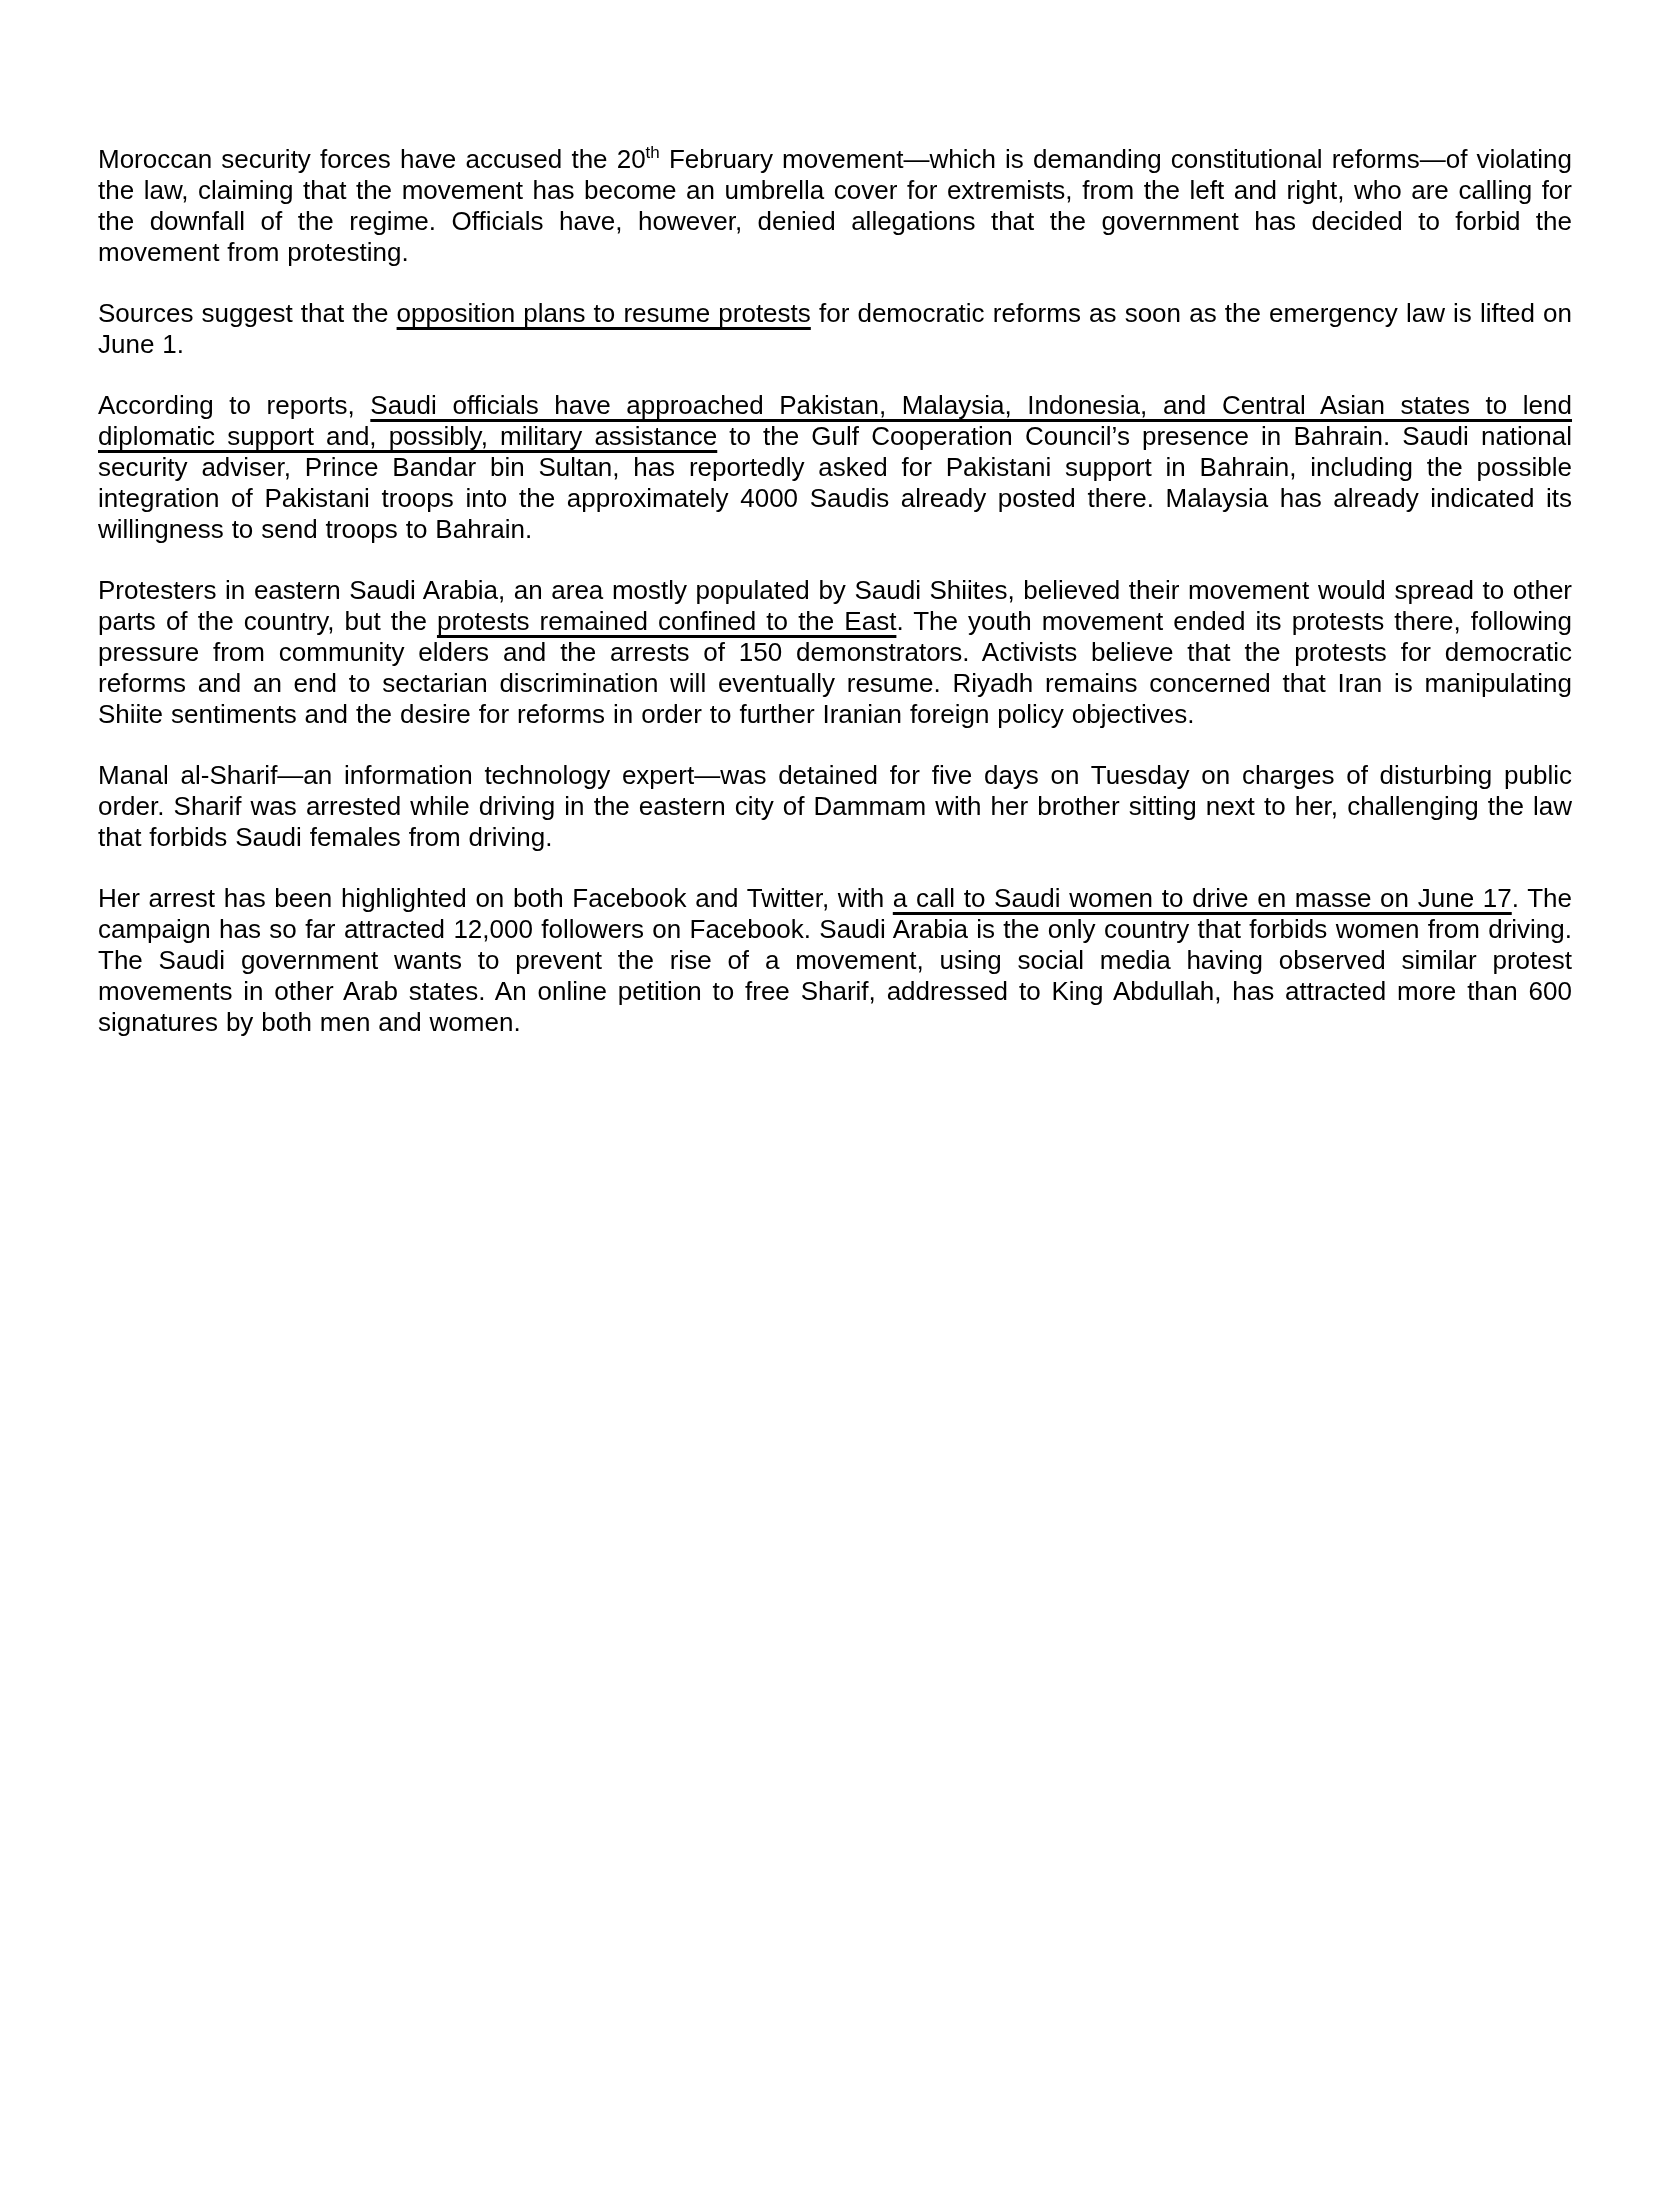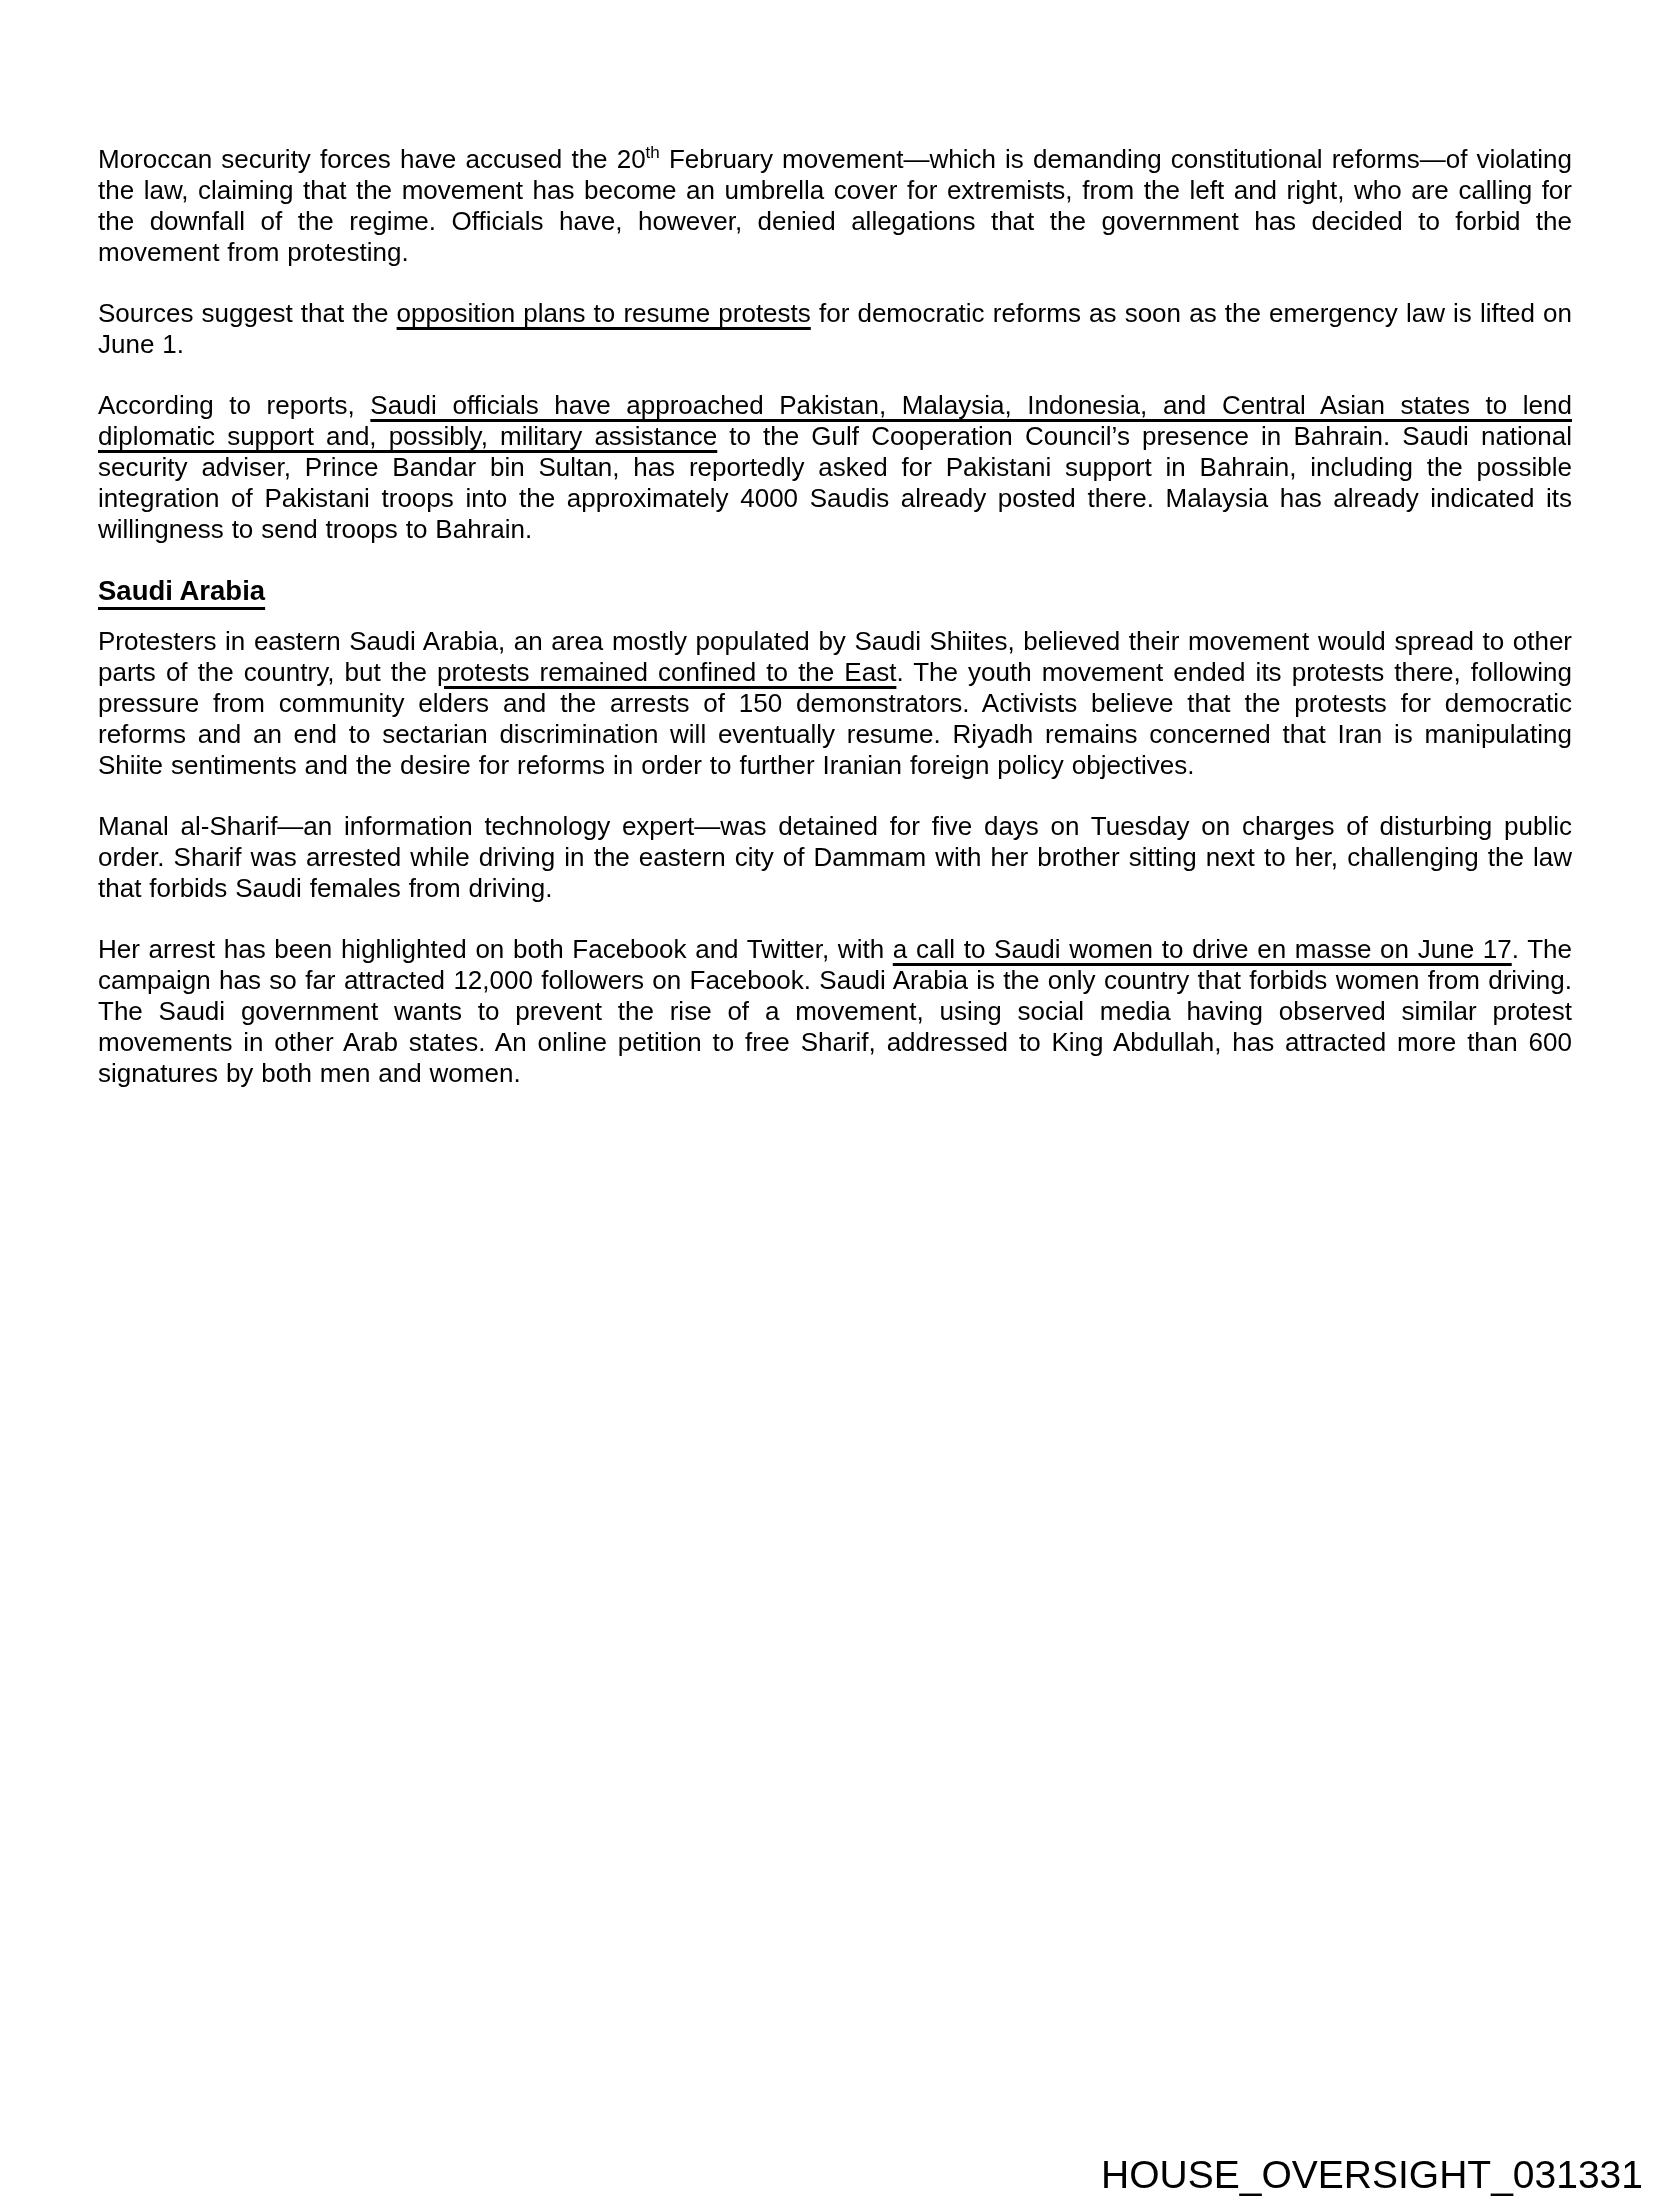--- a/index.html
+++ b/index.html
@@ -68,25 +68,23 @@
 <div class="page">
   <div class="content">
 
     <p class="body-para"><span>Moroccan security forces have accused the 20</span><sup class="ordinal">th</sup><span> February movement—which is demanding constitutional reforms—of violating the law, claiming that the movement has become an umbrella cover for extremists, from the left and right, who are calling for the downfall of the regime. Officials have, however, denied allegations that the government has decided to forbid the movement from protesting.</span></p>
 
 
     <p class="body-para"><span>Sources suggest that the </span><span class="doc-link">opposition plans to resume protests</span><span> for democratic reforms as soon as the emergency law is lifted on June 1.</span></p>
 
     <p class="body-para"><span>According to reports, </span><span class="doc-link">Saudi officials have approached Pakistan, Malaysia, Indonesia, and Central Asian states to lend diplomatic support and, possibly, military assistance</span><span> to the Gulf Cooperation Council’s presence in Bahrain. Saudi national security adviser, Prince Bandar bin Sultan, has reportedly asked for Pakistani support in Bahrain, including the possible integration of Pakistani troops into the approximately 4000 Saudis already posted there. Malaysia has already indicated its willingness to send troops to Bahrain.</span></p>
 
-    <h2 class="section-heading"><span class="hd-underline">Saudi Arabia</span></h2>
 
     <p class="body-para"><span>Protesters in eastern Saudi Arabia, an area mostly populated by Saudi Shiites, believed their movement would spread to other parts of the country, but the </span><span class="doc-link">protests remained confined to the East</span><span>. The youth movement ended its protests there, following pressure from community elders and the arrests of 150 demonstrators. Activists believe that the protests for democratic reforms and an end to sectarian discrimination will eventually resume. Riyadh remains concerned that Iran is manipulating Shiite sentiments and the desire for reforms in order to further Iranian foreign policy objectives.</span></p>
 
     <p class="body-para"><span>Manal al-Sharif—an information technology expert—was detained for five days on Tuesday on charges of disturbing public order. Sharif was arrested while driving in the eastern city of Dammam with her brother sitting next to her, challenging the law that forbids Saudi females from driving.</span></p>
 
     <p class="body-para"><span>Her arrest has been highlighted on both Facebook and Twitter, with </span><span class="doc-link">a call to Saudi women to drive en masse on June 17</span><span>. The campaign has so far attracted 12,000 followers on Facebook. Saudi Arabia is the only country that forbids women from driving. The Saudi government wants to prevent the rise of a movement, using social media having observed similar protest movements in other Arab states. An online petition to free Sharif, addressed to King Abdullah, has attracted more than 600 signatures by both men and women.</span></p>
 
   </div>
 
-  <div class="bates-footer">HOUSE_OVERSIGHT_031331</div>
 </div>
 
 
 </body></html>

